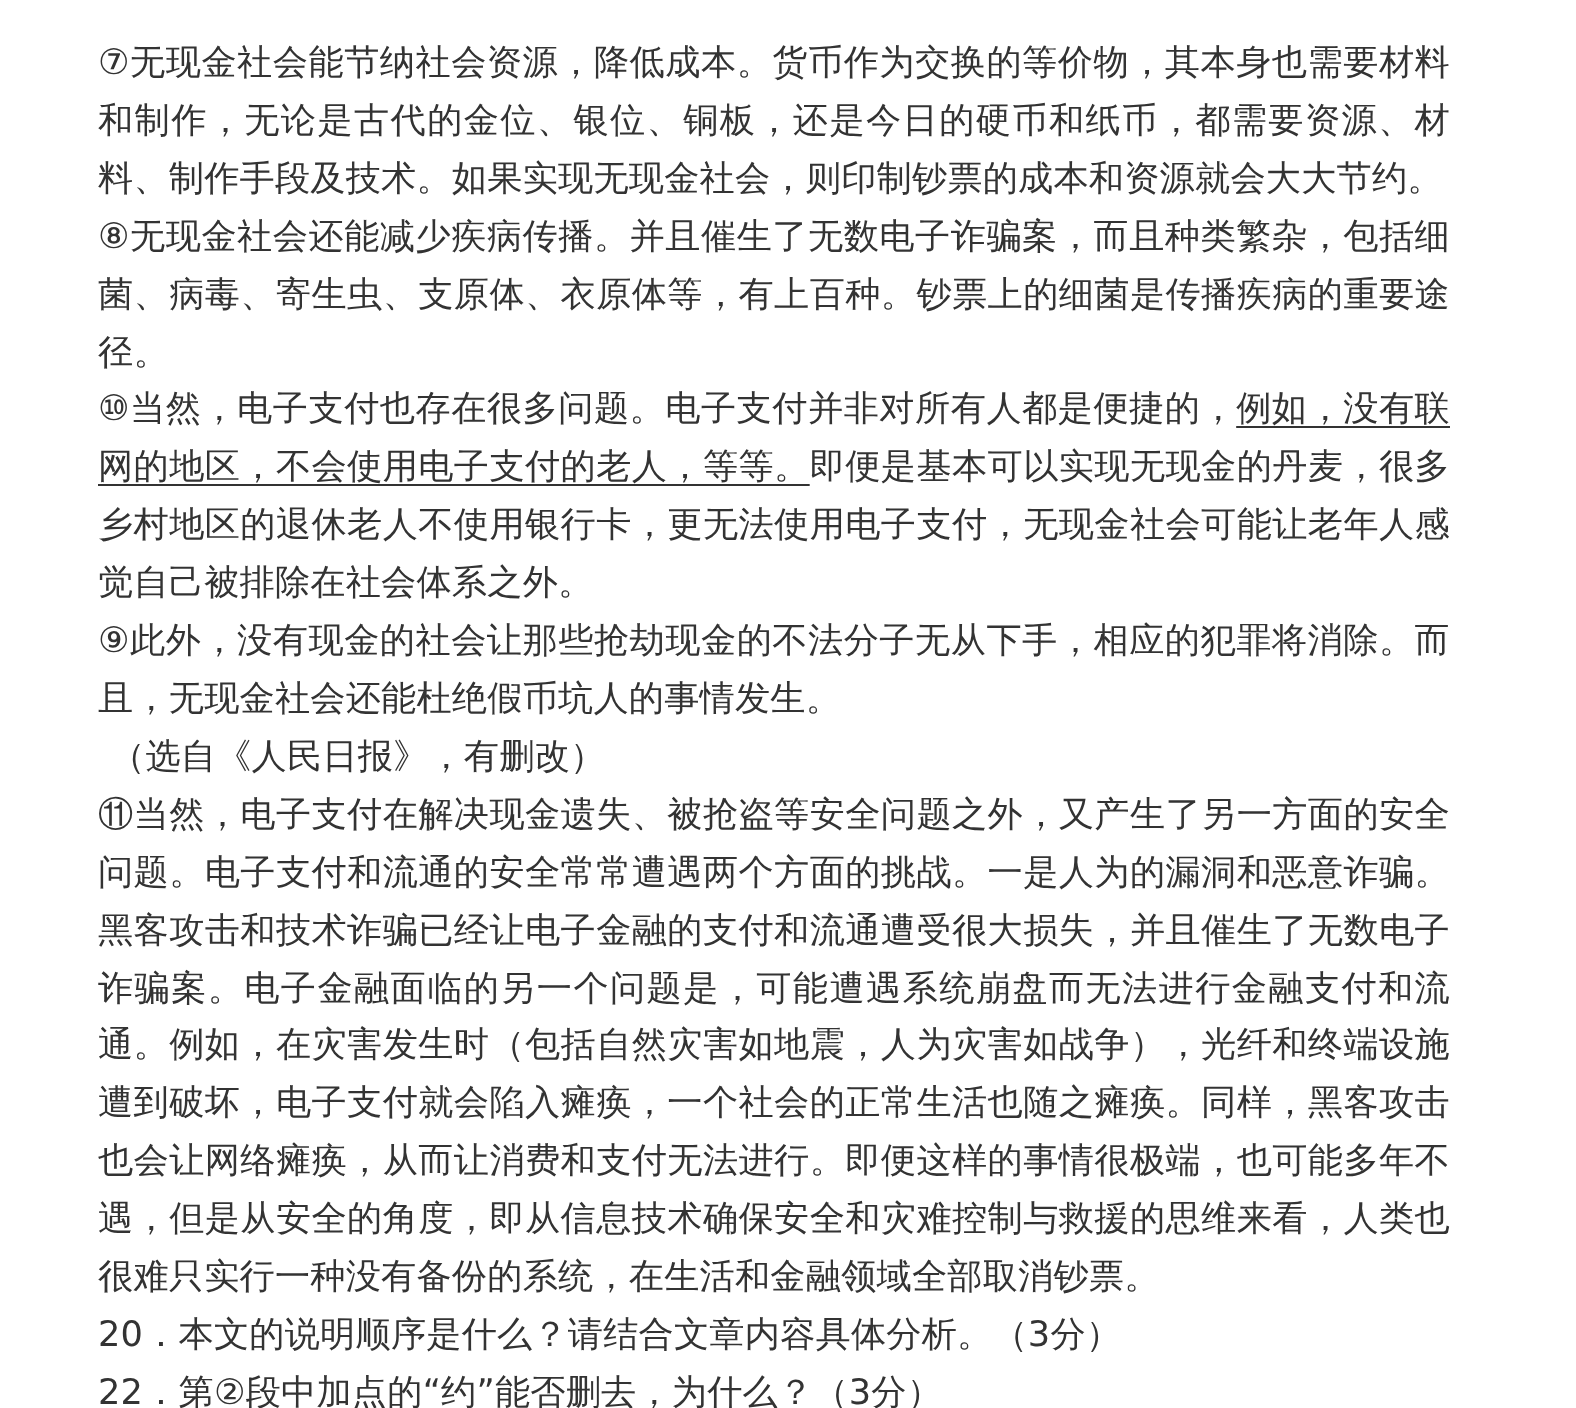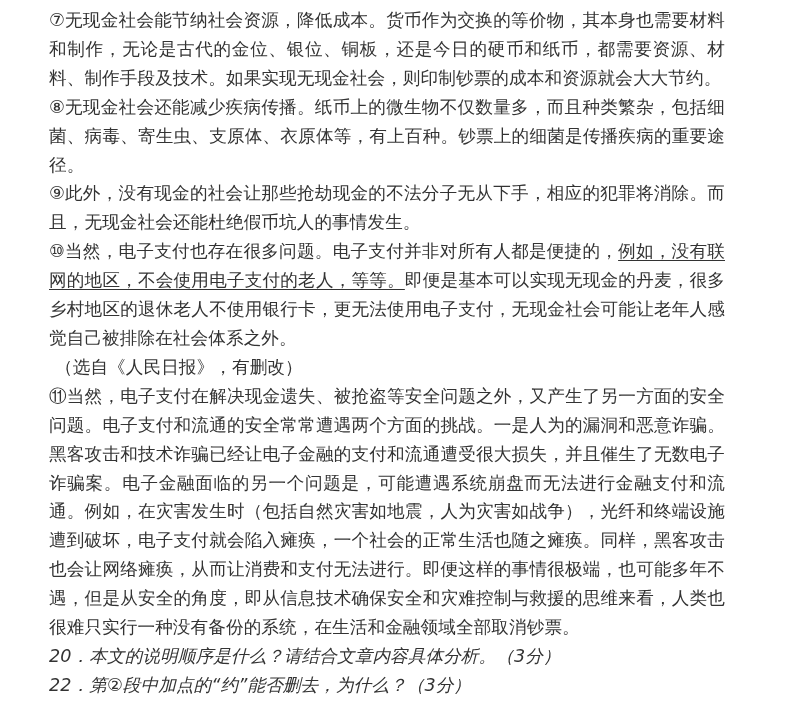--- a/index.html
+++ b/index.html
@@ -4,31 +4,31 @@
 <style>
   html, body { margin: 0; padding: 0; background: #ffffff; }
   body { width: 788px; height: 704px; overflow: hidden; }
   .page {
     position: absolute; left: 49px; top: 0px; width: 676px;
     font-family: "DejaVu Sans", "Liberation Sans", sans-serif;
     font-size: 17.6px; line-height: 28.9px; color: #333333;
     text-align: justify; letter-spacing: 0.1px;
   }
   .para { margin: 0; }
-  .first { margin-top: 6px; }
+  .first { margin-top: 18px; }
   .u { text-decoration: underline; text-underline-offset: 3px; }
   .source { padding-left: 6px; }
-  .q { margin: 0; white-space: nowrap; font-style: italic; }
+  .q { margin: 0; white-space: nowrap; }
 </style>
 </head>
 <body>
 
 <div class="page">
   <p class="para first">⑦无现金社会能节纳社会资源，降低成本。货币作为交换的等价物，其本身也需要材料和制作，无论是古代的金位、银位、铜板，还是今日的硬币和纸币，都需要资源、材料、制作手段及技术。如果实现无现金社会，则印制钞票的成本和资源就会大大节约。</p>
-  <p class="para">⑧无现金社会还能减少疾病传播。纸币上的微生物不仅数量多，而且种类繁杂，包括细菌、病毒、寄生虫、支原体、衣原体等，有上百种。钞票上的细菌是传播疾病的重要途径。</p>
+  <p class="para">⑧无现金社会还能减少疾病传播。并且催生了无数电子诈骗案，而且种类繁杂，包括细菌、病毒、寄生虫、支原体、衣原体等，有上百种。钞票上的细菌是传播疾病的重要途径。</p>
+  <p class="para"><span>⑩当然，电子支付也存在很多问题。电子支付并非对所有人都是便捷的，</span><span class="u">例如，没有联网的地区，不会使用电子支付的老人，等等。</span><span>即便是基本可以实现无现金的丹麦，很多乡村地区的退休老人不使用银行卡，更无法使用电子支付，无现金社会可能让老年人感觉自己被排除在社会体系之外。</span></p>
   <p class="para">⑨此外，没有现金的社会让那些抢劫现金的不法分子无从下手，相应的犯罪将消除。而且，无现金社会还能杜绝假币坑人的事情发生。</p>
-  <p class="para"><span>⑩当然，电子支付也存在很多问题。电子支付并非对所有人都是便捷的，</span><span class="u">例如，没有联网的地区，不会使用电子支付的老人，等等。</span><span>即便是基本可以实现无现金的丹麦，很多乡村地区的退休老人不使用银行卡，更无法使用电子支付，无现金社会可能让老年人感觉自己被排除在社会体系之外。</span></p>
   <p class="para source">（选自《人民日报》，有删改）</p>
   <p class="para">⑪当然，电子支付在解决现金遗失、被抢盗等安全问题之外，又产生了另一方面的安全问题。电子支付和流通的安全常常遭遇两个方面的挑战。一是人为的漏洞和恶意诈骗。黑客攻击和技术诈骗已经让电子金融的支付和流通遭受很大损失，并且催生了无数电子诈骗案。电子金融面临的另一个问题是，可能遭遇系统崩盘而无法进行金融支付和流通。例如，在灾害发生时（包括自然灾害如地震，人为灾害如战争），光纤和终端设施遭到破坏，电子支付就会陷入瘫痪，一个社会的正常生活也随之瘫痪。同样，黑客攻击也会让网络瘫痪，从而让消费和支付无法进行。即便这样的事情很极端，也可能多年不遇，但是从安全的角度，即从信息技术确保安全和灾难控制与救援的思维来看，人类也很难只实行一种没有备份的系统，在生活和金融领域全部取消钞票。</p>
   <p class="q">20．本文的说明顺序是什么？请结合文章内容具体分析。（3分）</p>
   <p class="q">22．第②段中加点的“约”能否删去，为什么？（3分）</p>
 
 </div>
 
 </body></html>

